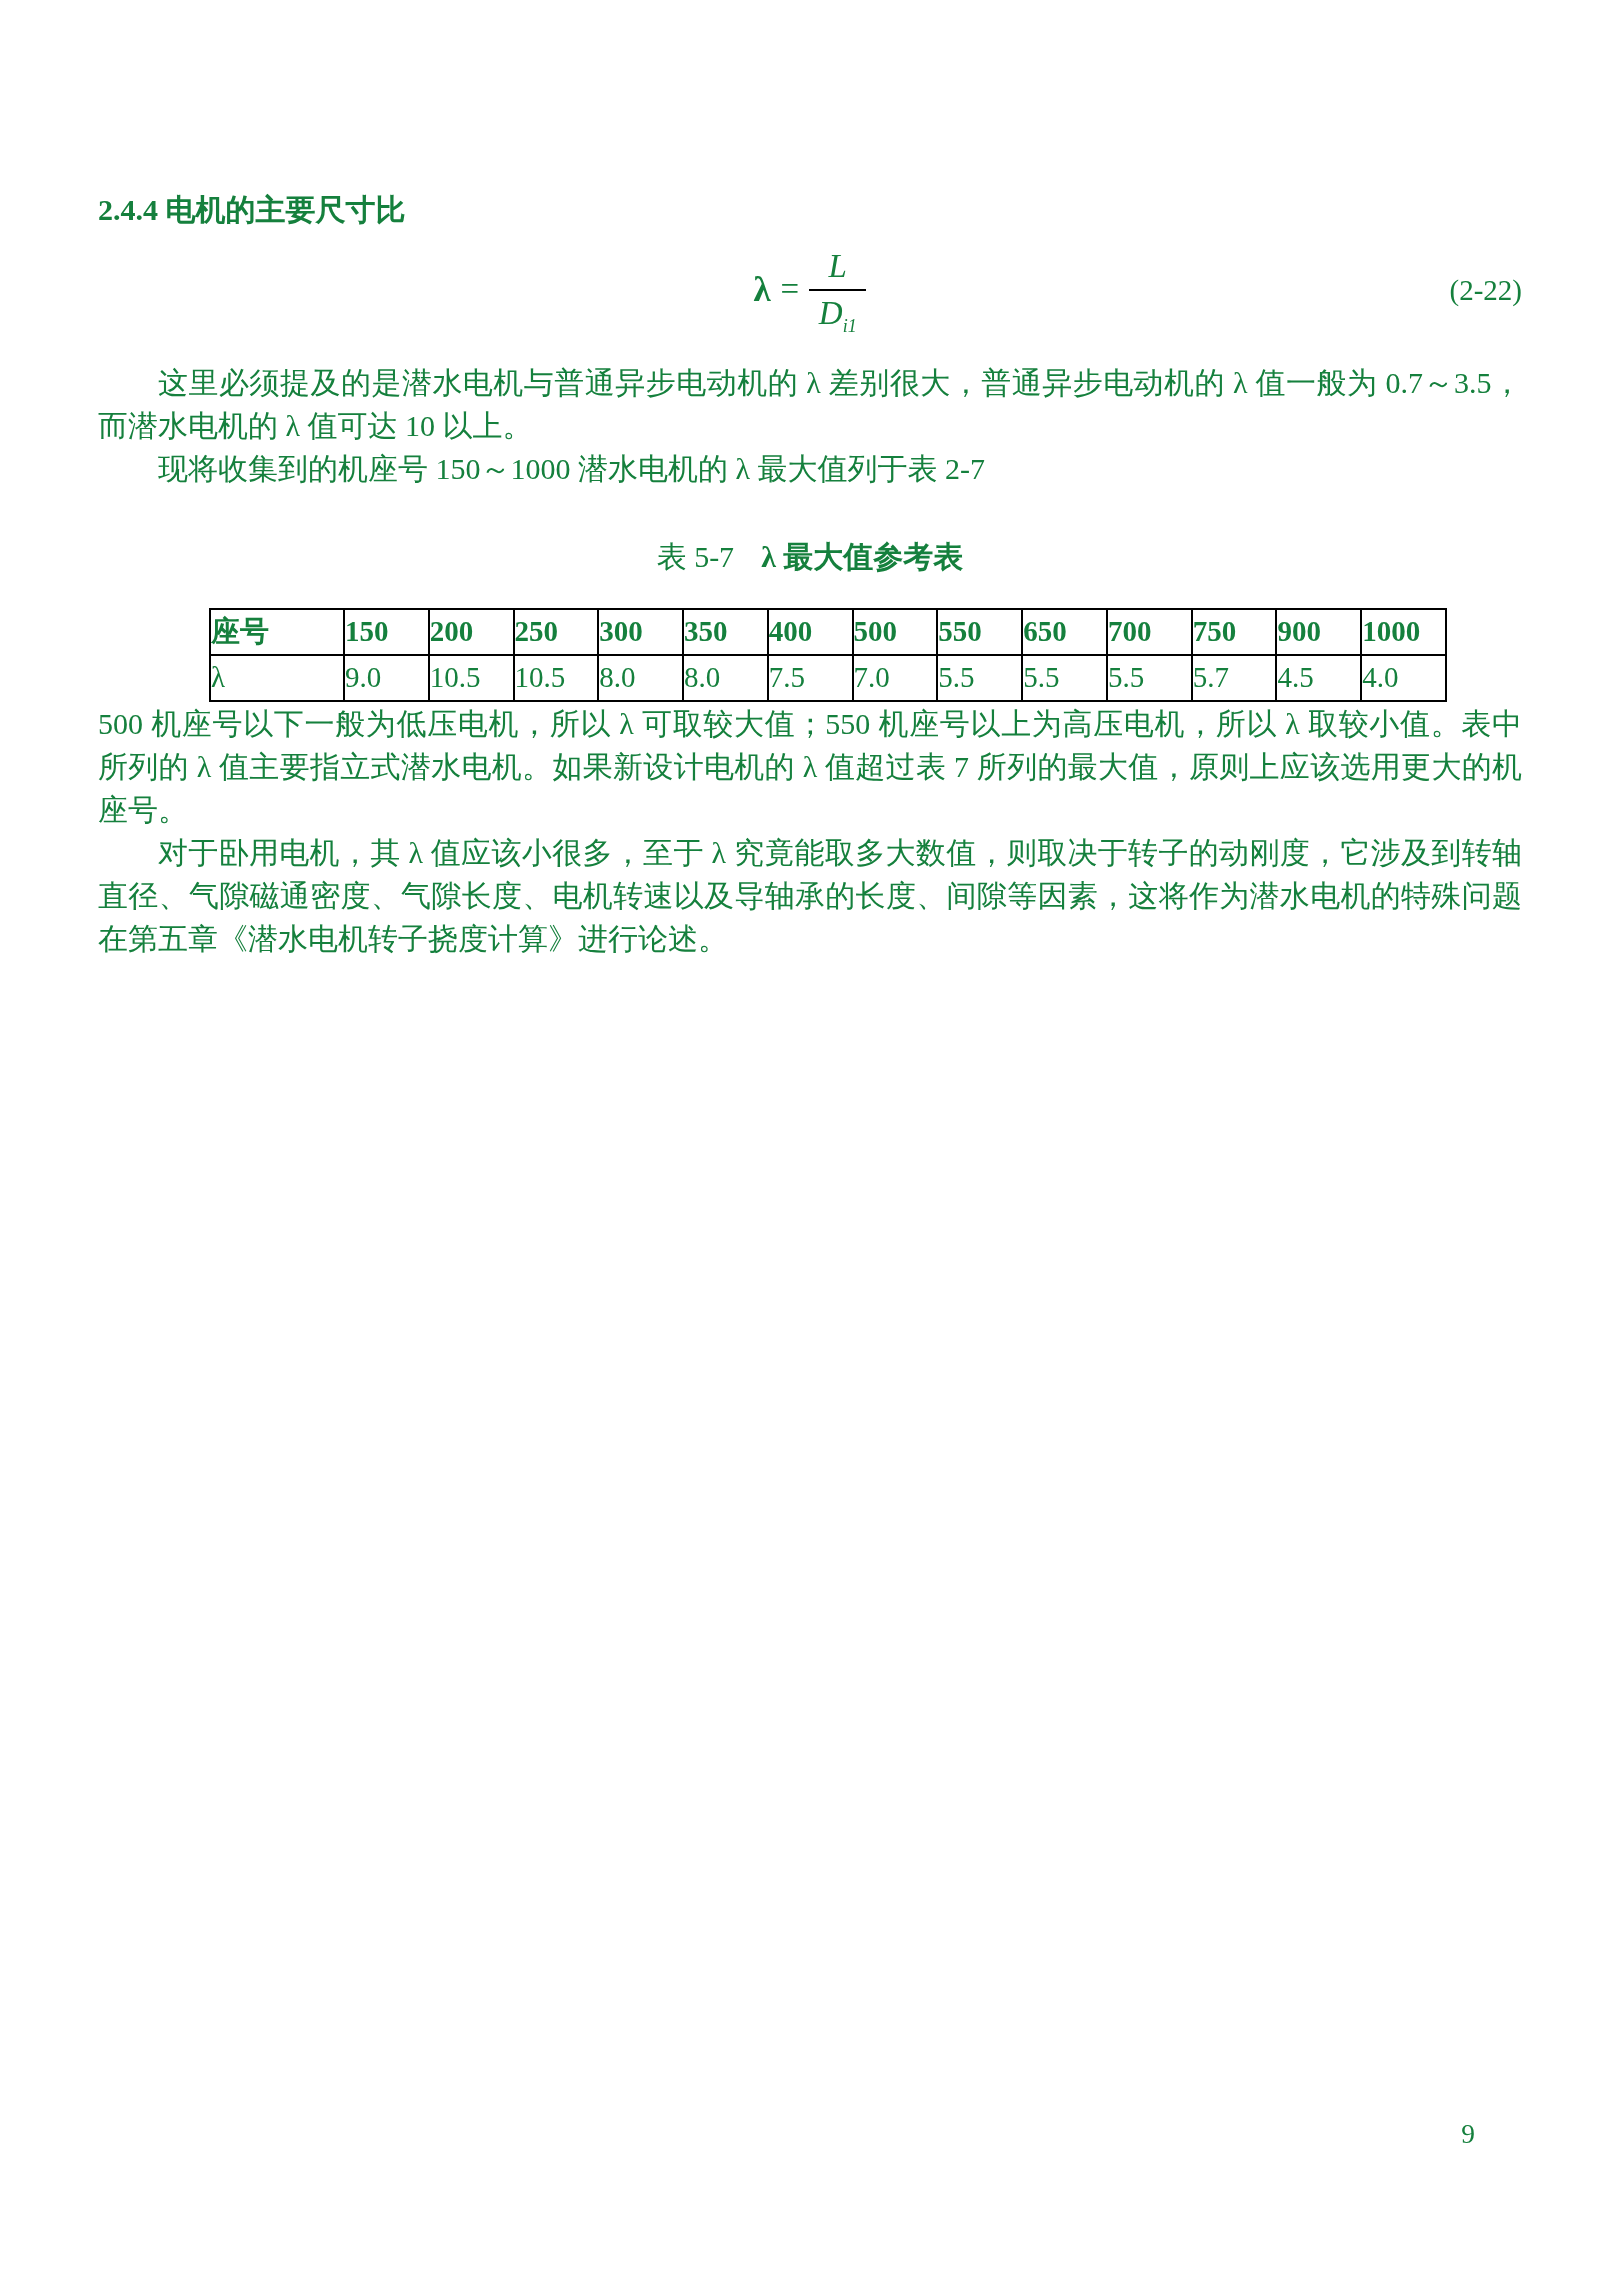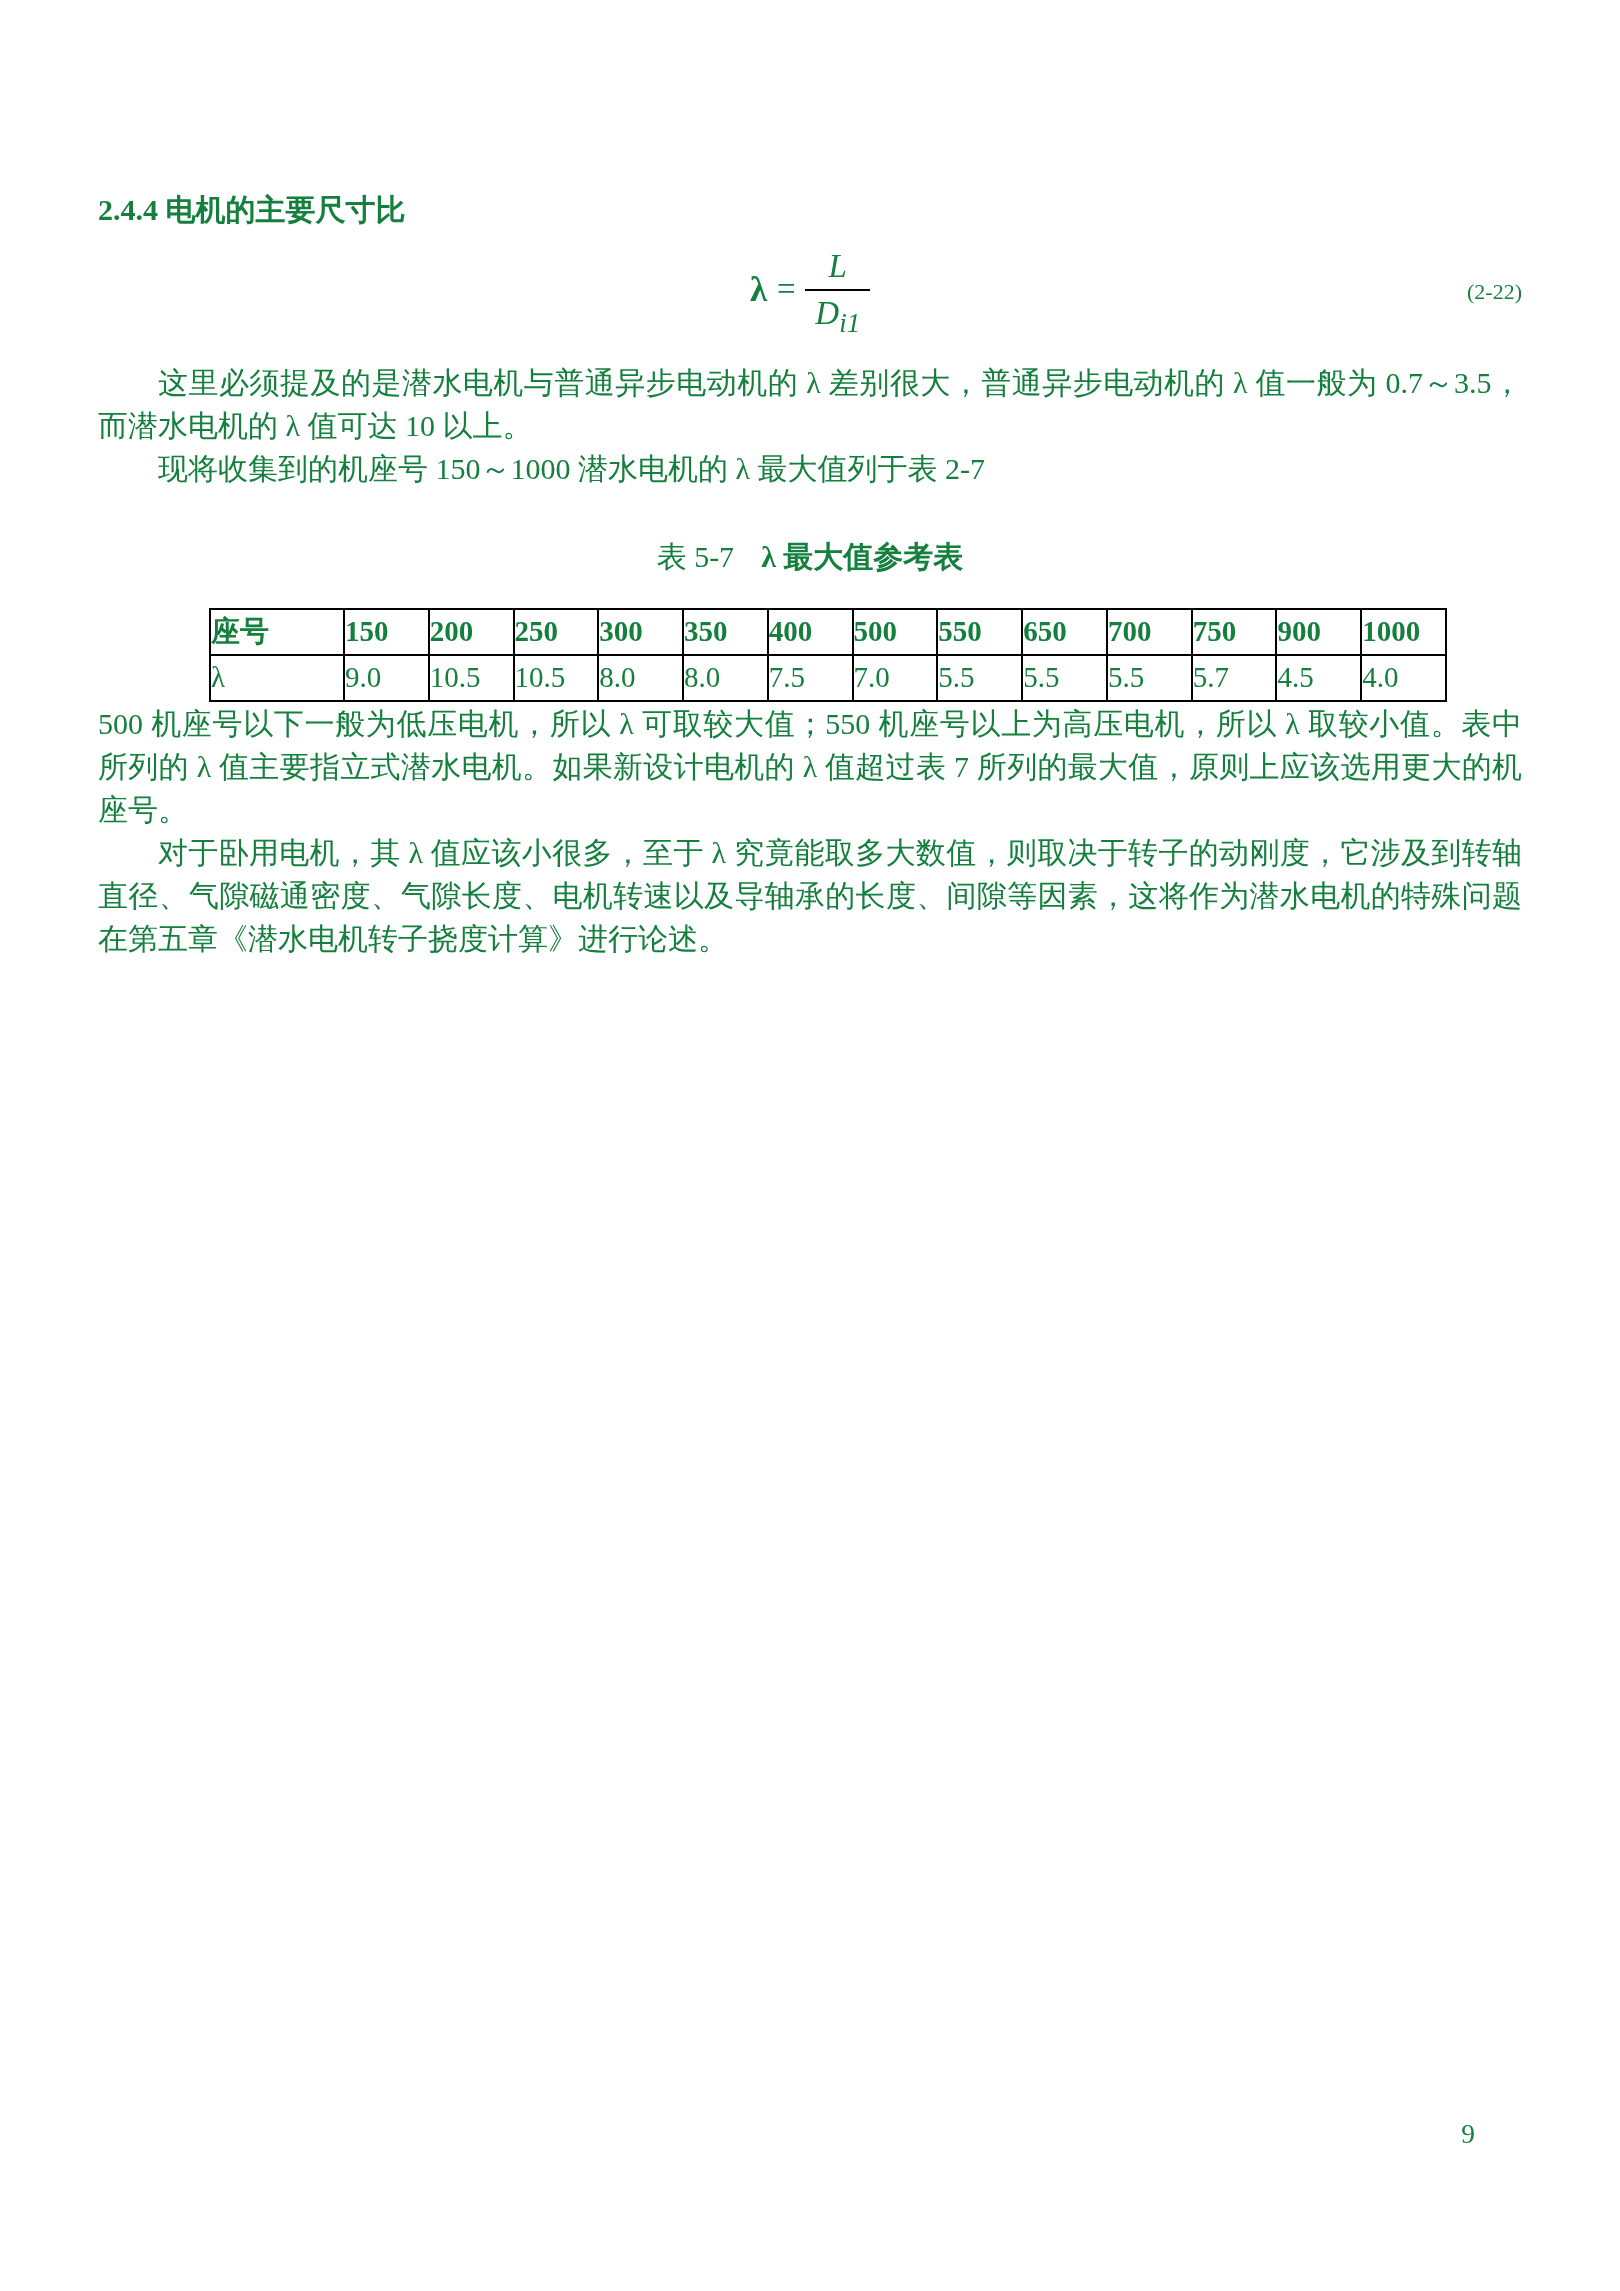--- a/index.html
+++ b/index.html
@@ -69,25 +69,25 @@
   .frac .num {
     font-style: italic;
     padding: 0 9.8px 5.9px 9.8px;
   }
   .frac .den {
     border-top: 2.9px solid #000;
     font-style: italic;
     padding: 5.9px 9.8px 0 9.8px;
   }
   .frac .den sub {
-    font-size: 27px;
+    font-size: 18px;
     line-height: 0;
   }
   .eq-number {
-    font-size: 22px;
+    font-size: 29px;
     margin-left: 8px;
   }
   
   .table-caption {
     margin-top: 45px;
     text-align: center;
     text-indent: 0;
     line-height: 43px;
   }
   .table-caption .cap-title { font-weight: bold; }

